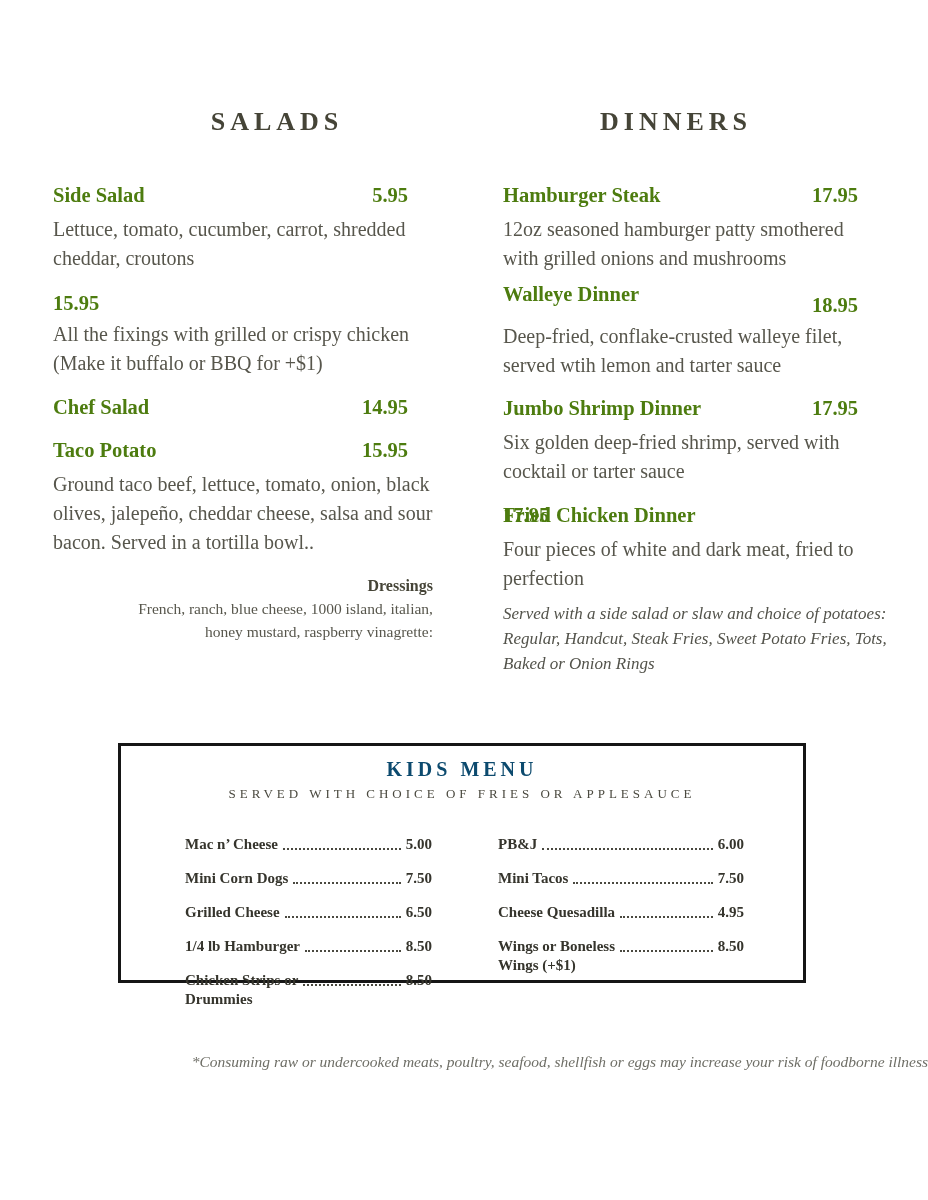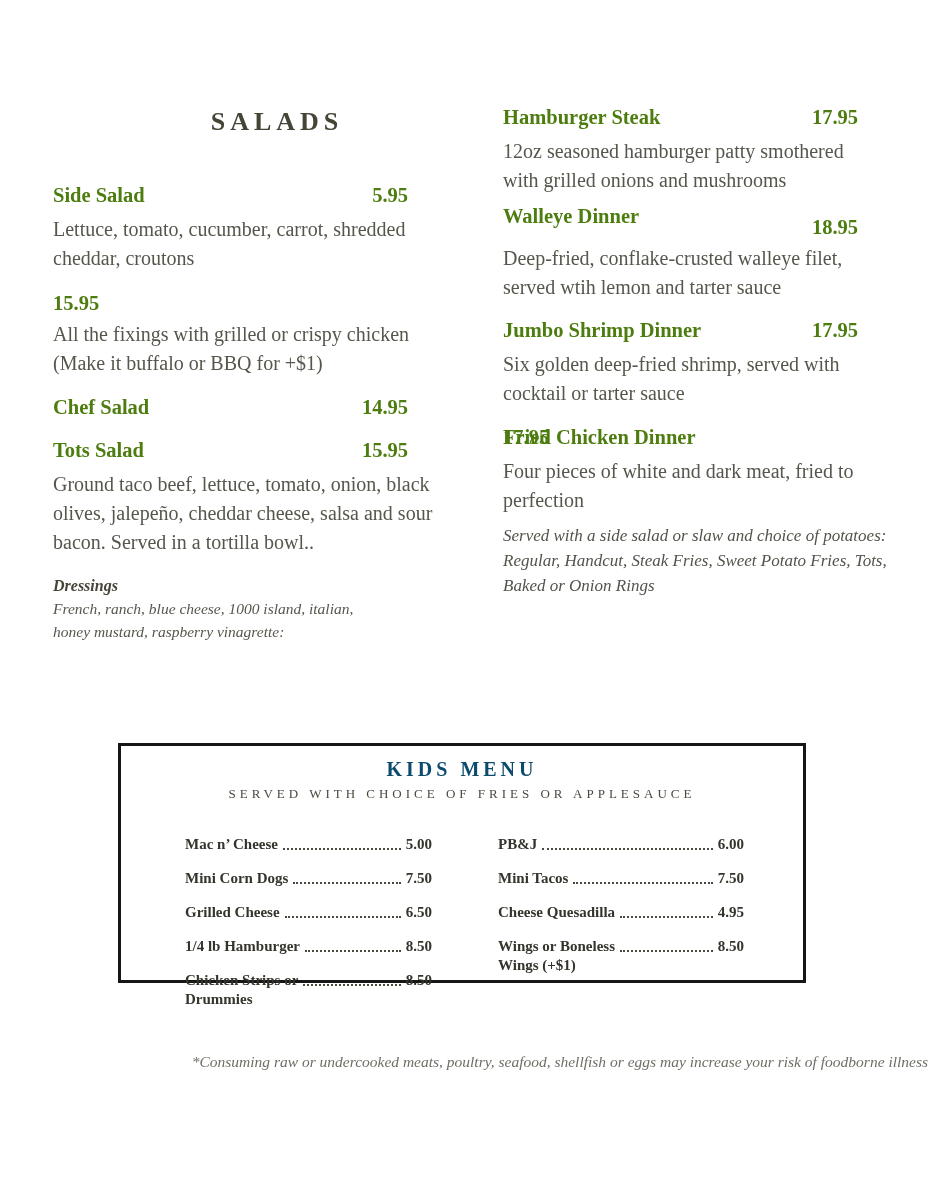--- a/index.html
+++ b/index.html
@@ -43,21 +43,21 @@
     margin:6px 0 0 0;
     font-size:20px;line-height:29px;color:#57564c;
   }
   .item-desc.mt-lg{margin-top:14px;}
 
   
   .overlap{position:relative;display:inline-block;}
   .overlap-price{position:absolute;left:0;top:0;white-space:nowrap;}
   .name-rest{margin-left:0.25em;}
 
-  .dressings{text-align:left;margin-top:0;font-style:italic;}
+  .dressings{text-align:right;margin-top:0;}
   .dressings-title{font-weight:700;font-size:16px;line-height:22px;color:#454437;}
   .dressings-line{font-size:15.5px;line-height:23px;color:#57564c;}
 
   .side-note{
     margin:8px 0 0 0;width:385px;
     font-style:italic;font-size:17px;line-height:25px;color:#53534b;
   }
 
   
   .kids-box{
@@ -133,34 +133,35 @@
 
     <div class="item">
       <div class="item-head">
         <span class="item-name">Chef Salad</span>
         <span class="item-price">14.95</span>
       </div>
     </div>
 
     <div class="item mb-18">
       <div class="item-head">
-        <span class="item-name">Tots Salad</span>
+        <span class="item-name">Taco Potato</span>
         <span class="item-price">15.95</span>
       </div>
       <p class="item-desc">Ground taco beef, lettuce, tomato, onion, black olives, jalepeño, cheddar cheese, salsa and sour bacon. Served in a tortilla bowl..</p>
     </div>
 
     <div class="dressings">
       <div class="dressings-title">Dressings</div>
       <div class="dressings-line">French, ranch, blue cheese, 1000 island, italian,</div>
       <div class="dressings-line">honey mustard, raspberry vinagrette:</div>
     </div>
   </section>
 
   <section class="col col-right">
+    <h2 class="section-title">DINNERS</h2>
 
     <div class="item mb-8">
       <div class="item-head">
         <span class="item-name">Hamburger Steak</span>
         <span class="item-price">17.95</span>
       </div>
       <p class="item-desc">12oz seasoned hamburger patty smothered with grilled onions and mushrooms</p>
     </div>
 
     <div class="item mb-15">

